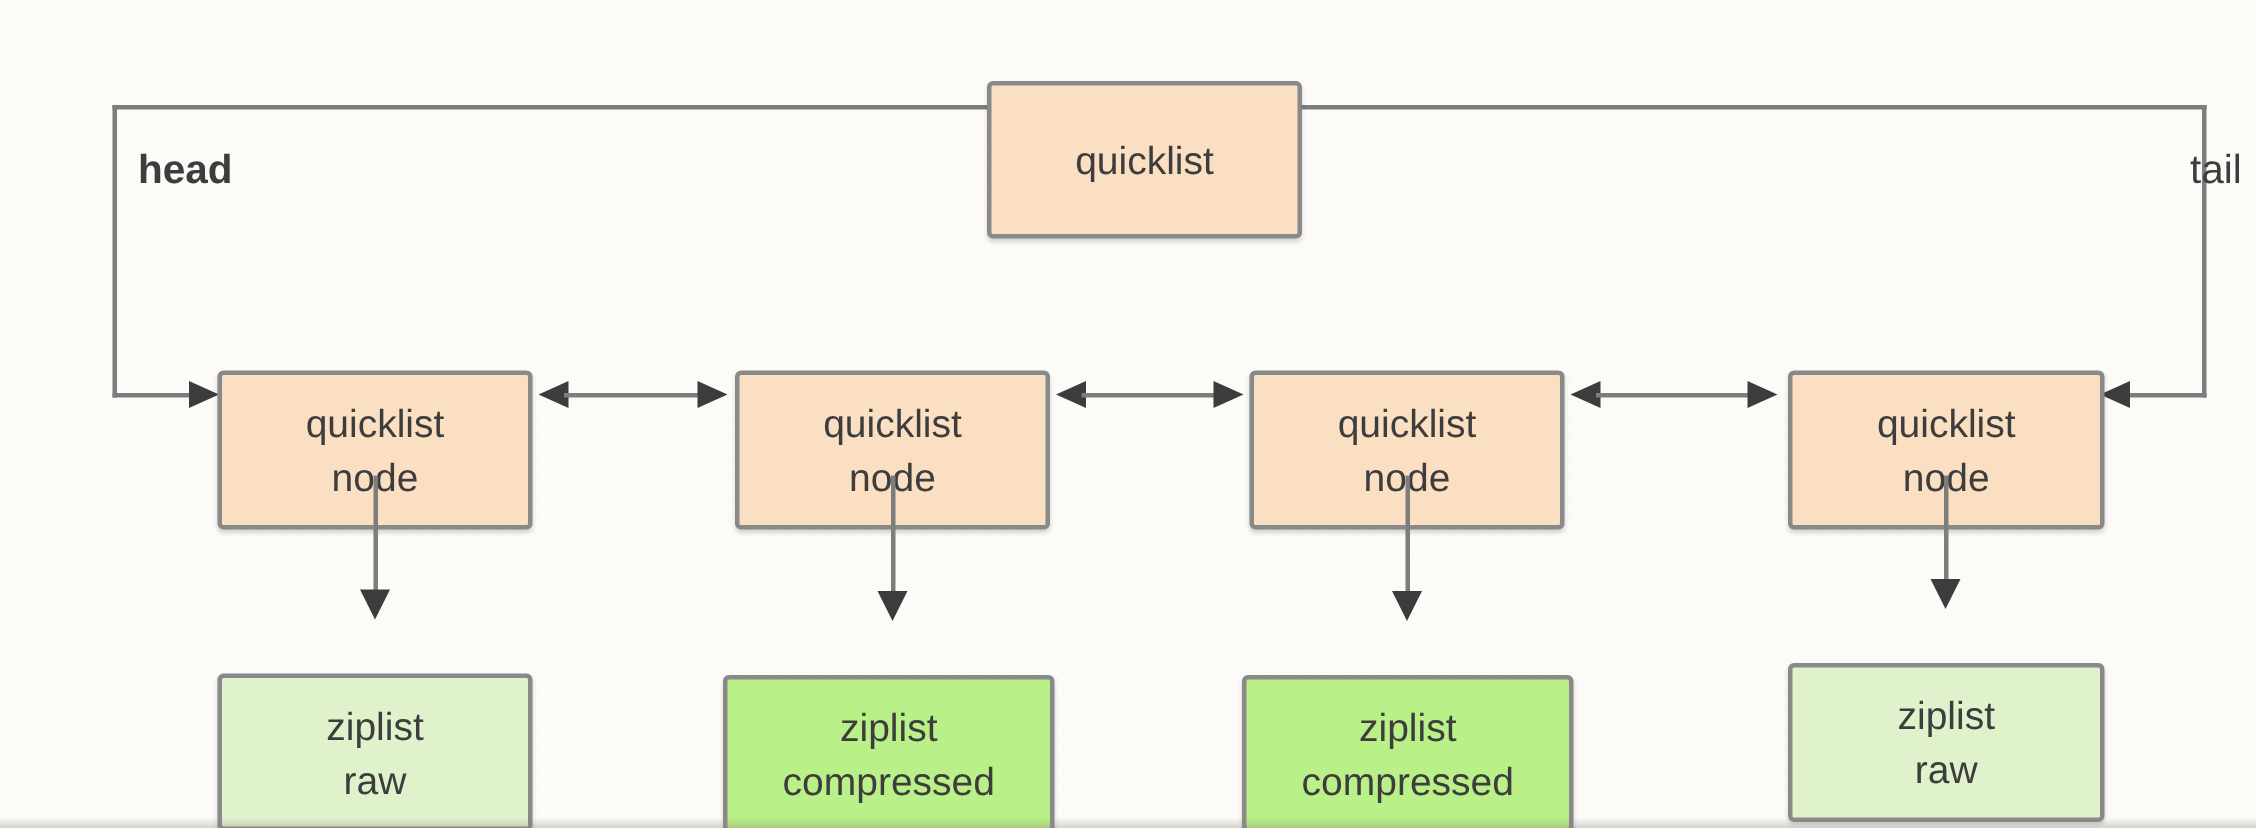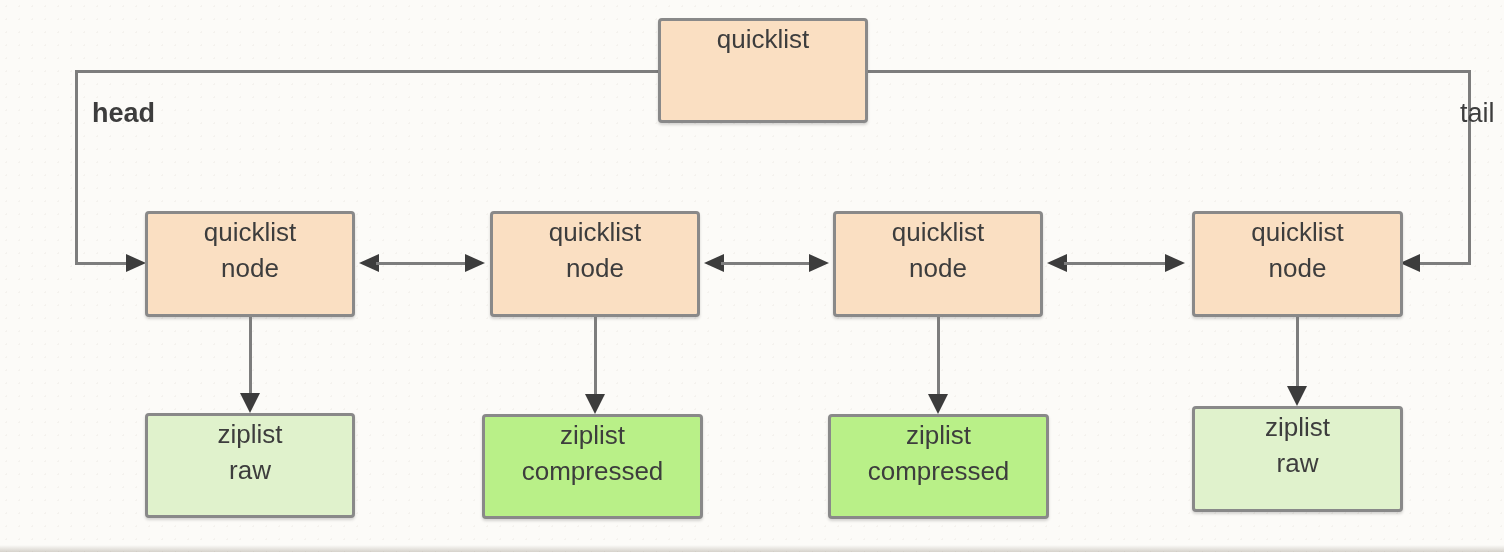--- a/index.html
+++ b/index.html
@@ -16,26 +16,27 @@
     background-image: radial-gradient(rgba(150,140,125,0.07) 1px, transparent 1px);
     background-size: 13px 13px;
   }
   .box {
     position: absolute;
     border: 3px solid var(--box-border, #898989);
     border-radius: 4px;
     display: flex;
     flex-direction: column;
     align-items: center;
-    justify-content: flex-start;
+    justify-content: center;
     font-size: 26px;
     line-height: 36px;
     color: var(--text, #3d3d3d);
     box-shadow: 0 2px 3px rgba(0,0,0,0.16);
     text-align: center;
+    margin-top: 36px;
   }
   .node-box, .quicklist-box { background: var(--node-fill, #fadfc2); }
   .ziplist-box.raw { background: var(--ziplist-raw-fill, #e0f2cc); }
   .ziplist-box.compressed { background: var(--ziplist-compressed-fill, #b9f088); }
   .h-line, .v-line { position: absolute; background: var(--line, #7d7d7d); }
   .tri { position: absolute; width: 0; height: 0; }
   .tri.right {
     border-top: 9px solid transparent;
     border-bottom: 9px solid transparent;
     border-left: 20px solid var(--arrowhead, #3c3c3c);

